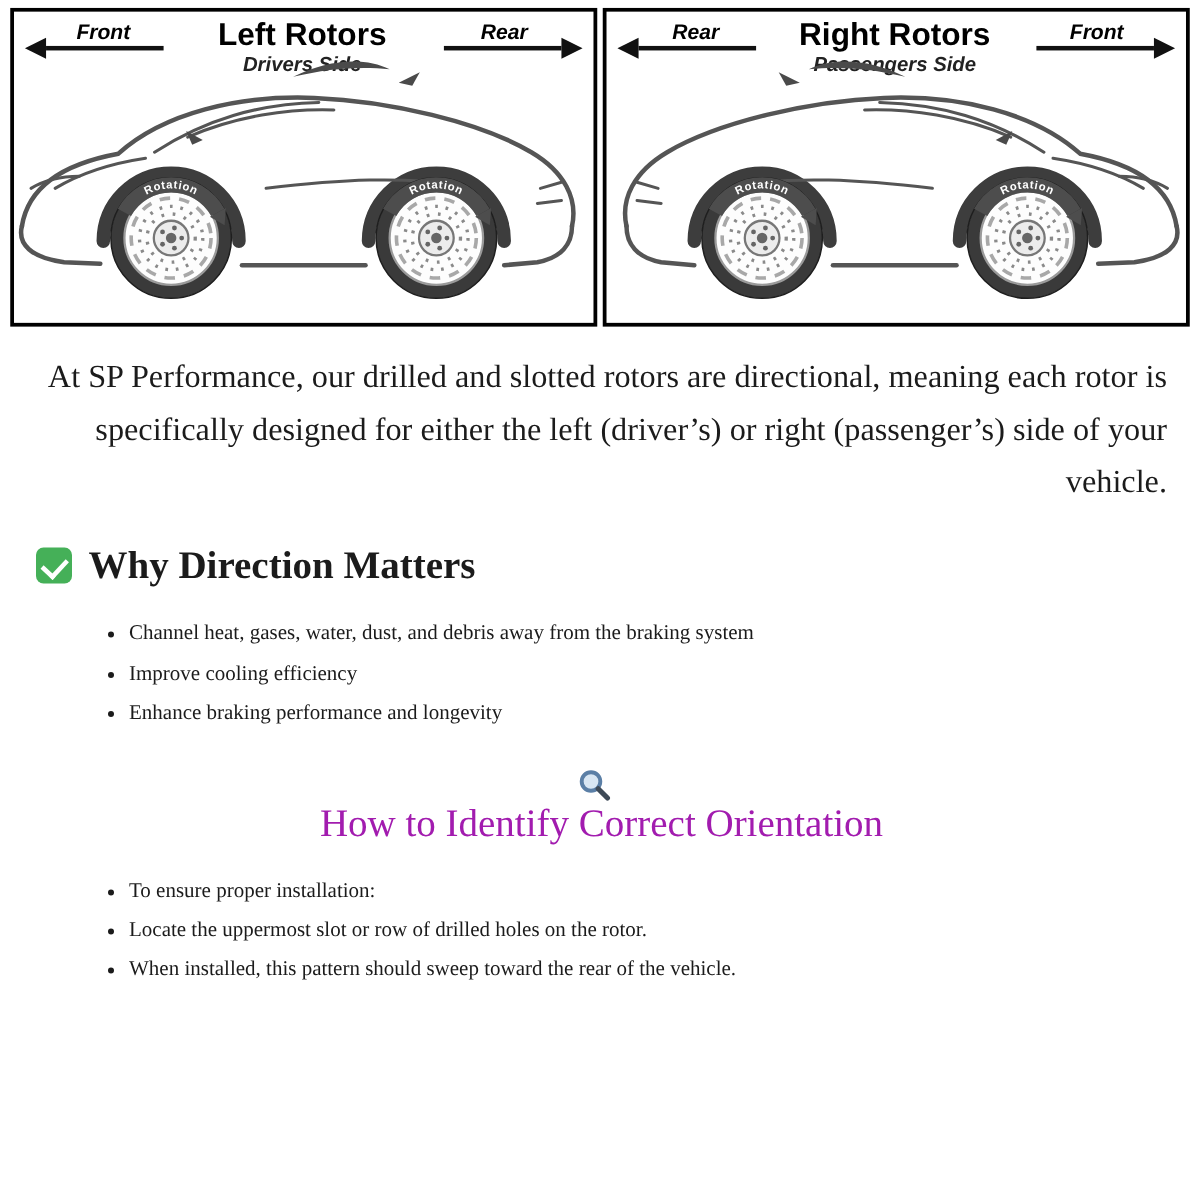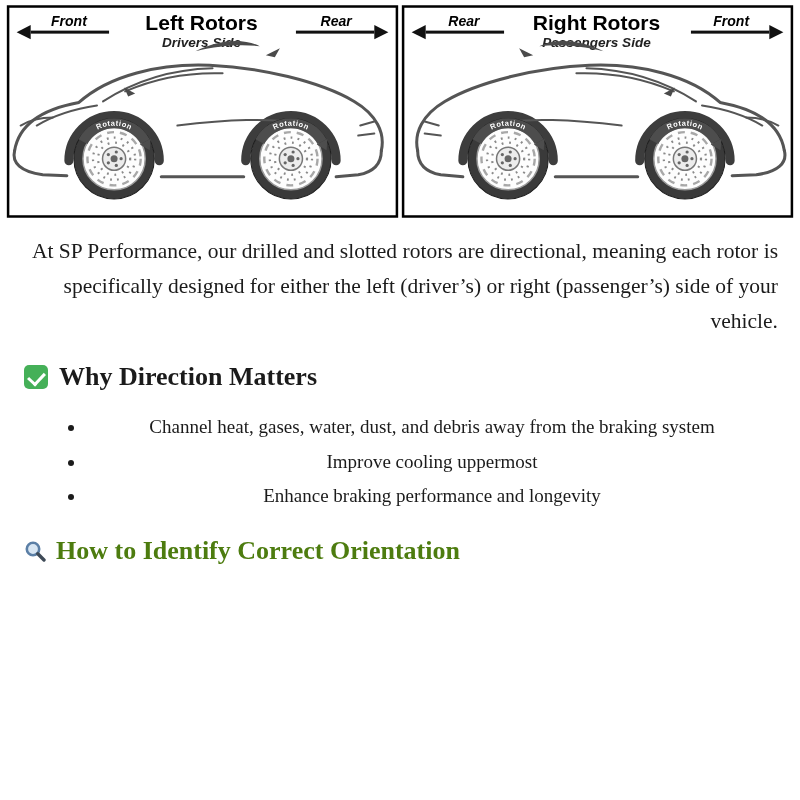--- a/index.html
+++ b/index.html
@@ -34,32 +34,31 @@
     max-width: 760px;
     text-align: right;
   }
   .section-heading {
     font-size: 26px;
     font-weight: bold;
     margin: 24px 0 20px 0;
     display: flex;
     align-items: center;
   }
-  .section-heading.light { font-weight: bold; color: #4d7c0f; }
+  .section-heading.light { font-weight: normal; color: #a21caf; flex-direction: column; }
   .lead { font-size: 21.5px; margin-bottom: 14px; }
   ul.bullets {
     margin: 0 0 18px 0;
     padding-left: 62px;
     max-width: 760px;
   }
   ul.bullets li {
-    font-size: 19px;
+    font-size: 14px;
     line-height: 1.6;
     margin-bottom: 4px;
-    text-align: center;
   }
   
   .check-icon {
     display: inline-block;
     width: 24px; height: 24px;
     background: #45b058;
     border-radius: 5px;
     position: relative;
     margin-right: 11px;
     flex: 0 0 auto;
@@ -187,27 +186,32 @@
     <p class="intro">At SP Performance, our drilled and slotted rotors are directional, meaning each rotor is specifically designed for either the left (driver’s) or right (passenger’s) side of your vehicle.</p>
 
     <div class="section-heading">
       <span class="check-icon"></span>
       <span>Why Direction Matters</span>
     </div>
 
 
     <ul class="bullets">
       <li>Channel heat, gases, water, dust, and debris away from the braking system</li>
-      <li>Improve cooling uppermost</li>
+      <li>Improve cooling efficiency</li>
       <li>Enhance braking performance and longevity</li>
     </ul>
 
     <div class="section-heading light">
       <svg class="magnifier-icon" width="22" height="22" viewBox="0 0 22 22">
         <circle cx="9" cy="9" r="6.2" fill="#d8e6f3" stroke="#5b7fa6" stroke-width="2.6"></circle>
         <line x1="13.8" y1="13.8" x2="20" y2="20" stroke="#3e4a57" stroke-width="3.4" stroke-linecap="round"></line>
       </svg>
       <span>How to Identify Correct Orientation</span>
     </div>
 
+    <ul class="bullets">
+      <li>To ensure proper installation:</li>
+      <li>Locate the uppermost slot or row of drilled holes on the rotor.</li>
+      <li>When installed, this pattern should sweep toward the rear of the vehicle.</li>
+    </ul>
 
   </div>
 </div>
 
 </body></html>

